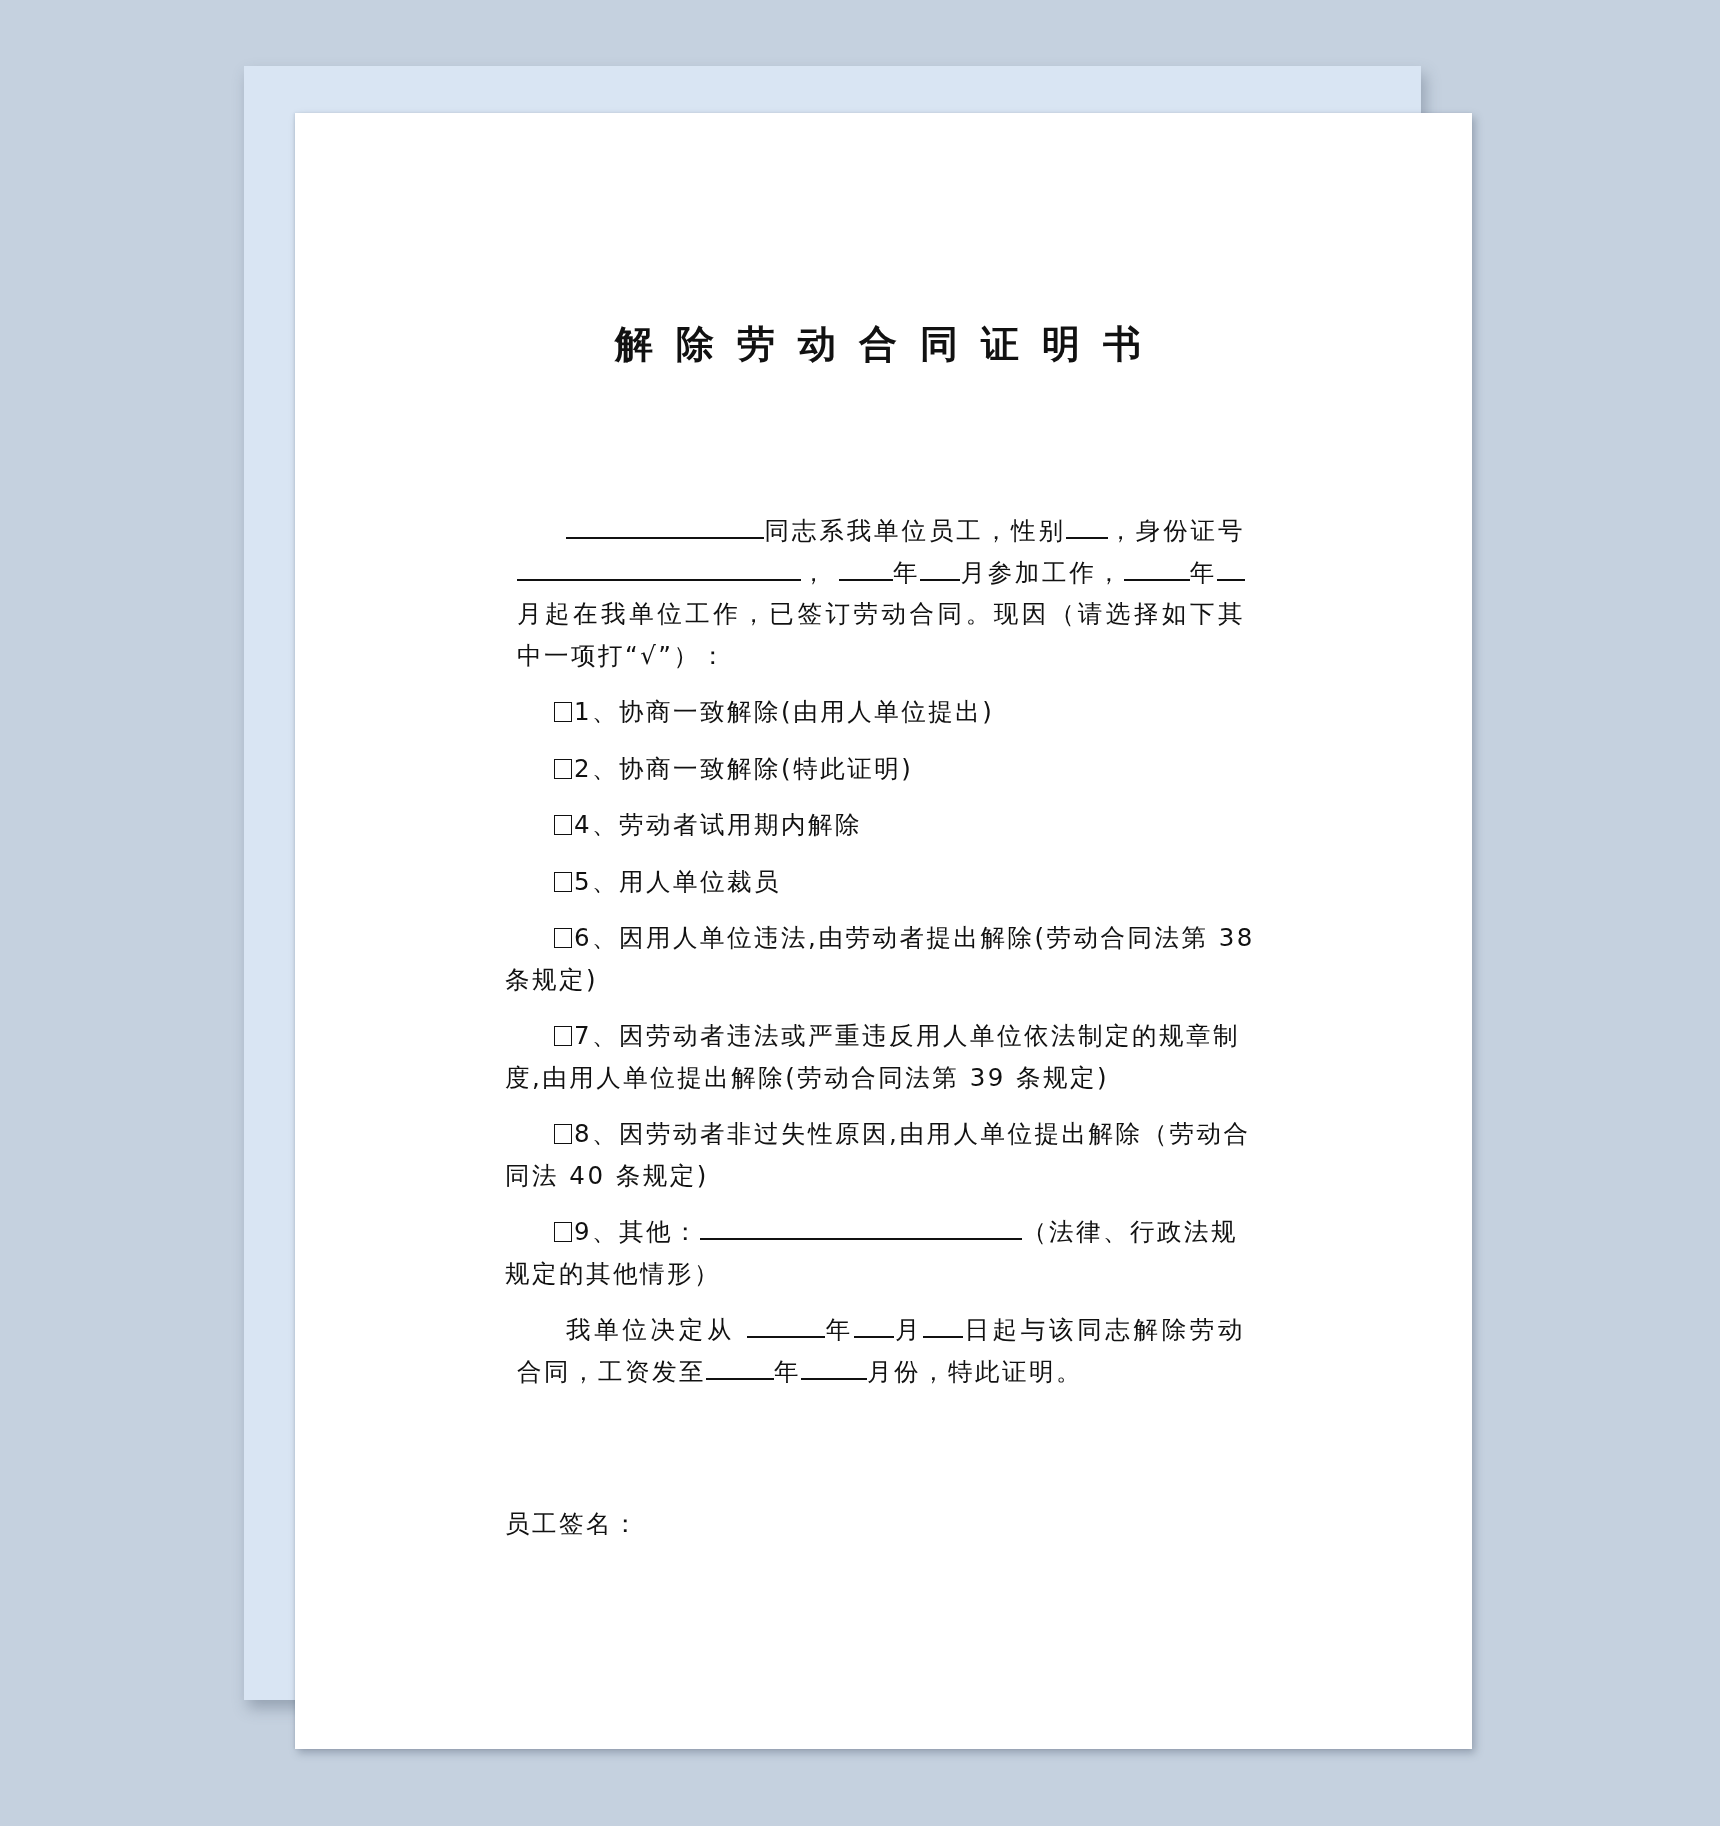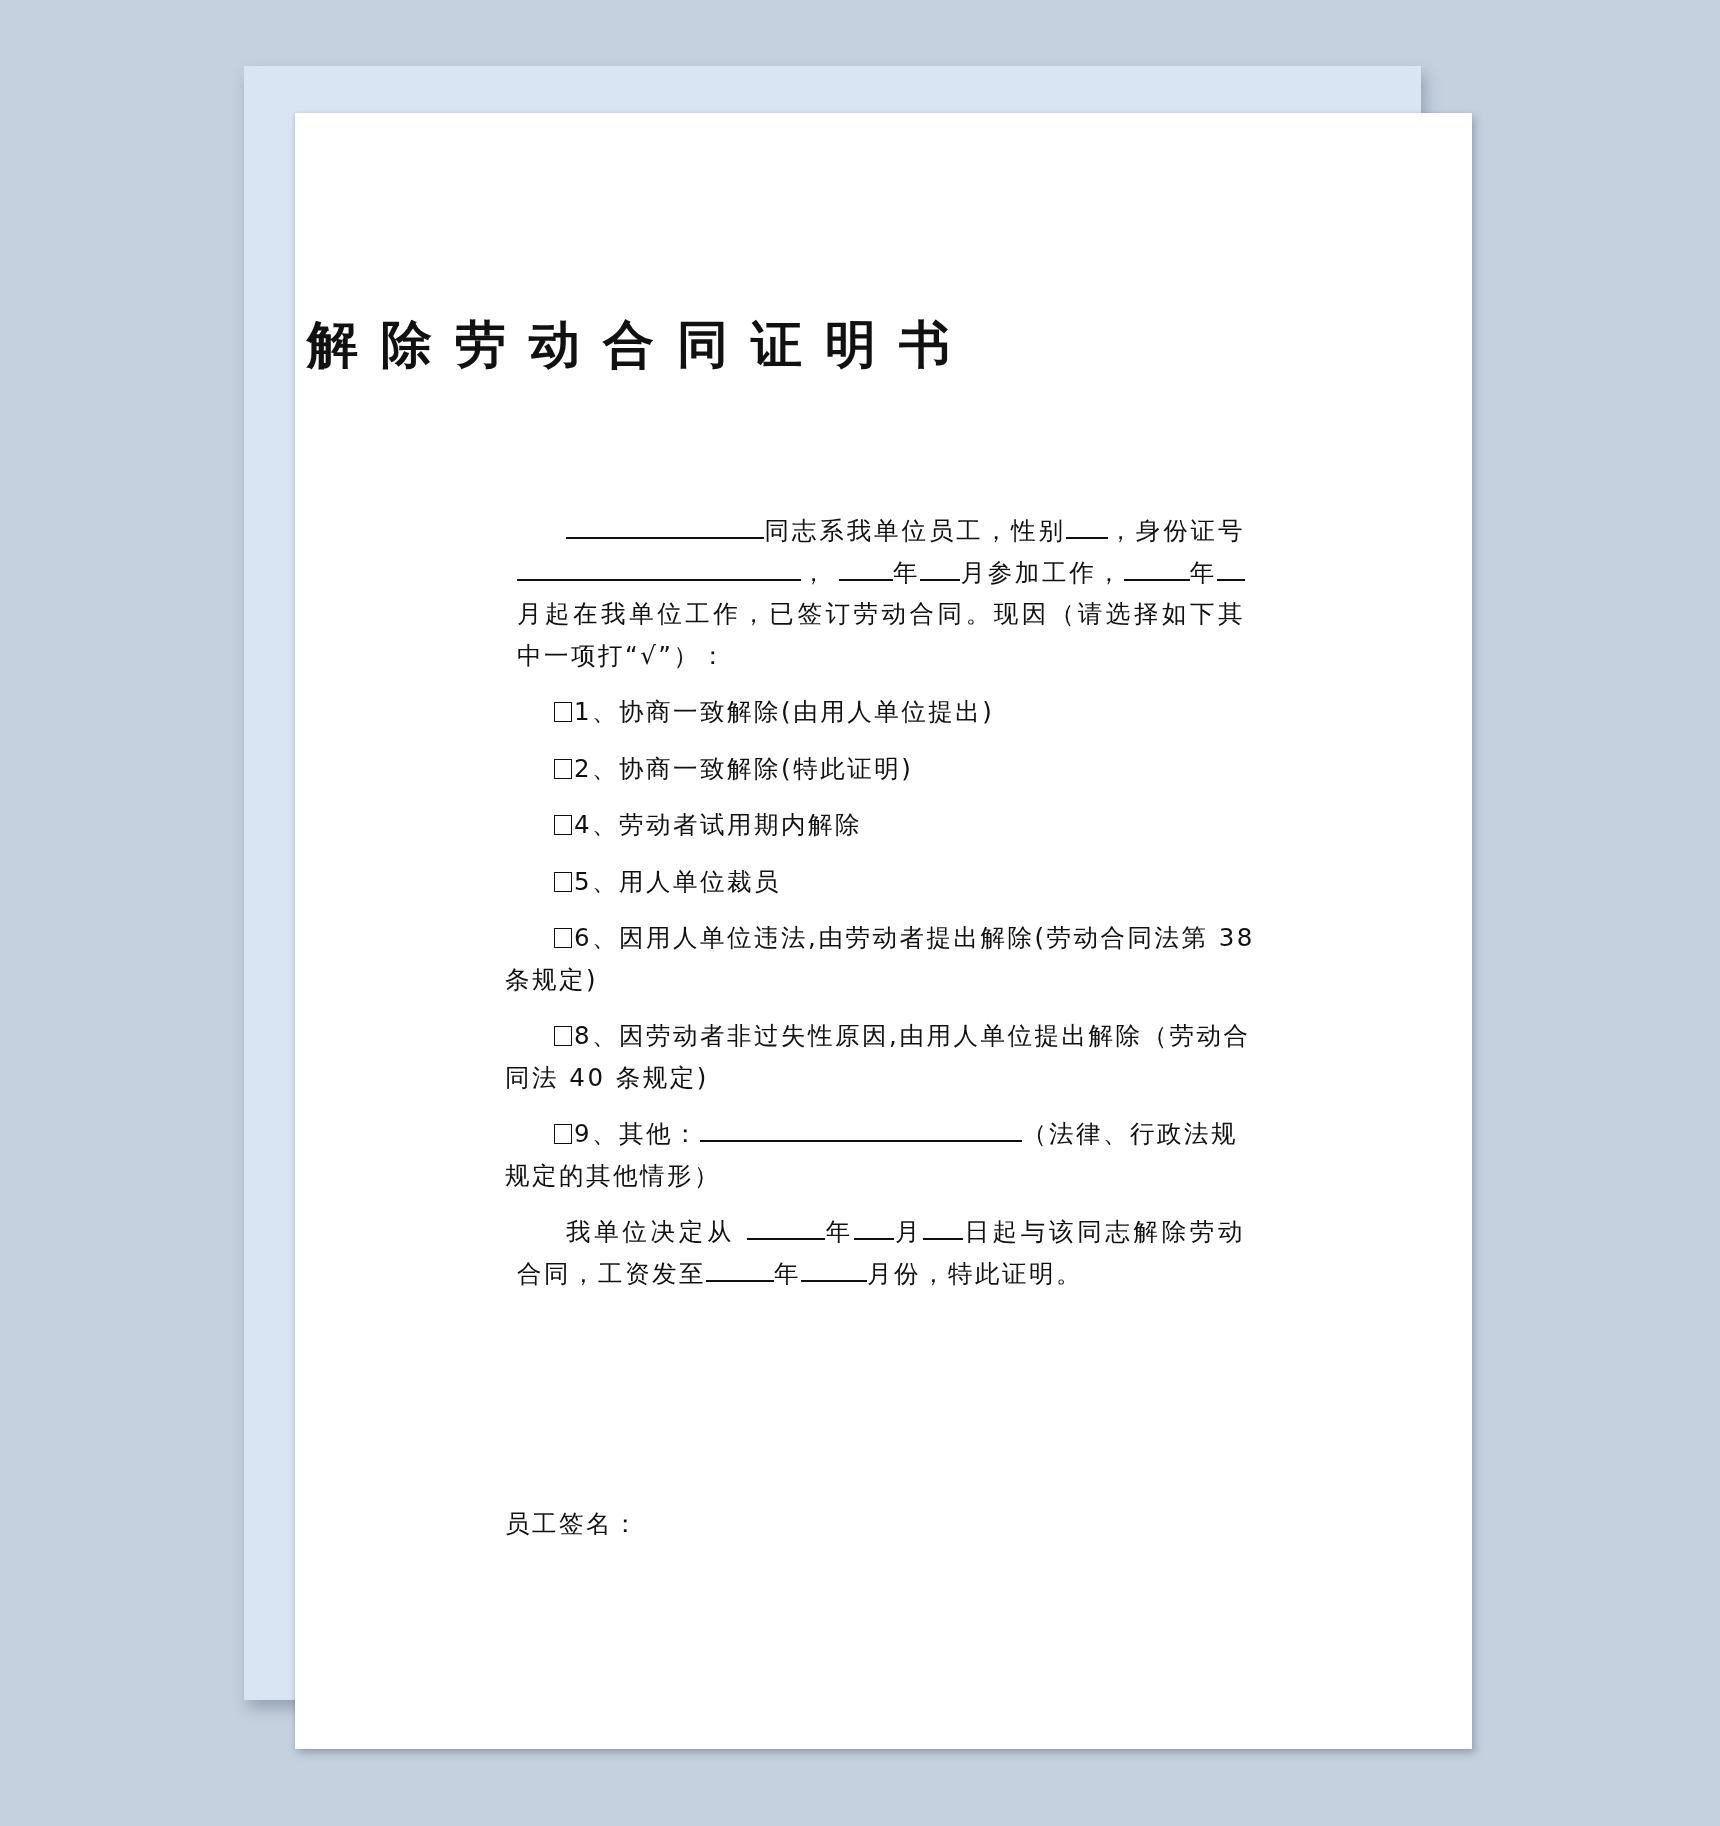--- a/index.html
+++ b/index.html
@@ -31,23 +31,24 @@
       width: 1177px;
       height: 1636px;
       background: #ffffff;
       box-shadow: 3px 4px 8px rgba(60, 75, 95, 0.35), -1px 0 2px rgba(60,75,95,0.12);
     }
     .doc-title {
       position: absolute;
       left: 0;
       right: 0;
       top: 206px;
+      text-align: center;
       font-family: "DejaVu Serif", "Liberation Serif", serif;
       font-weight: bold;
-      font-size: 51px;
+      font-size: 38px;
       letter-spacing: 23px;
       line-height: 50px;
       padding-left: 12px;
     }
     .doc-body {
       position: absolute;
       left: 210px;
       width: 752px;
       top: 385px;
       font-size: 24.5px;
@@ -111,20 +112,21 @@
 
     <p class="opt"><span class="checkbox"></span><span>2</span><span>、协商一致解除(特此证明)</span></p>
 
 
     <p class="opt"><span class="checkbox"></span><span>4</span><span>、劳动者试用期内解除</span></p>
 
     <p class="opt"><span class="checkbox"></span><span>5</span><span>、用人单位裁员</span></p>
 
     <p class="opt"><span class="checkbox"></span><span>6</span><span>、因用人单位违法,由劳动者提出解除(劳动合同法第 38 条规定)</span></p>
 
+    <p class="opt"><span class="checkbox"></span><span>7</span><span>、因劳动者违法或严重违反用人单位依法制定的规章制度,由用人单位提出解除(劳动合同法第 39 条规定)</span></p>
 
     <p class="opt"><span class="checkbox"></span><span>8</span><span>、因劳动者非过失性原因,由用人单位提出解除（劳动合同法 40 条规定)</span></p>
 
     <p class="opt"><span class="checkbox"></span><span>9</span><span>、其他：</span><span class="blank" style="width:322px"></span><span>（法律、行政法规规定的其他情形）</span></p>
 
     <p class="para decision"><span>我单位决定从 </span><span class="blank" style="width:78px"></span><span>年</span><span class="blank" style="width:40px"></span><span>月</span><span class="blank" style="width:40px"></span><span>日起与该同志解除劳动合同，工资发至</span><span class="blank" style="width:68px"></span><span>年</span><span class="blank" style="width:66px"></span><span>月份，特此证明。</span></p>
   </div>
 
   <div class="signature">员工签名：</div>
 </div>

